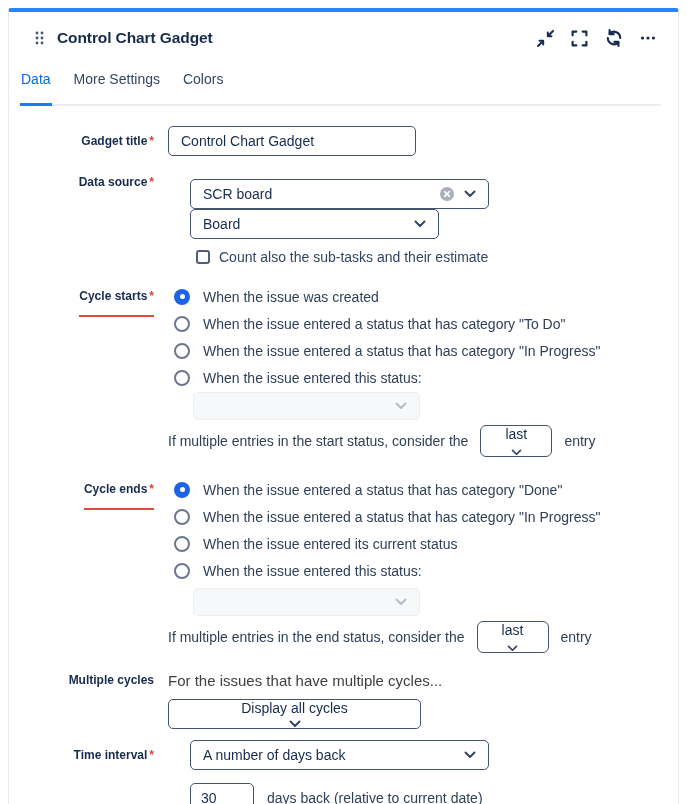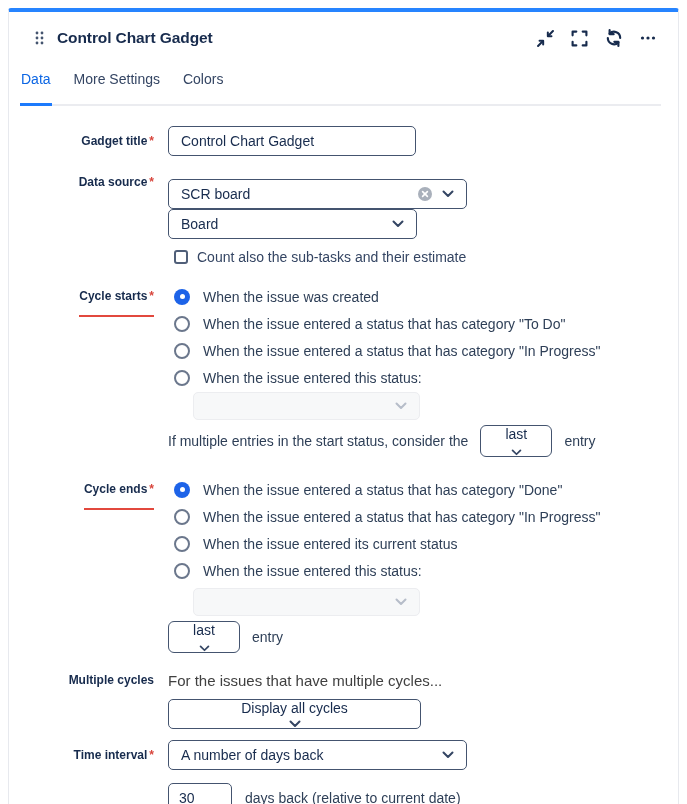--- a/index.html
+++ b/index.html
@@ -53,21 +53,21 @@
     justify-content:flex-end; padding:0 12px; }
   .consider-row { display:flex; align-items:center; gap:12px; margin-top:5px; font-size:14px; color:#2E3F57; }
   .sel-small { width:72px; height:32px; border-radius:6px;flex-direction:column; }
   .hint-text { font-size:15px; color:#404040; line-height:17px; padding-top:2px; }
   .sel-cycles { width:253px; margin-top:10px;flex-direction:column; }
   .sel-interval { width:299px; }
   .days-row { display:flex; align-items:center; gap:13px; margin-top:13px; }
   .days-input { width:64px; height:30px; border:1px solid #44546F; border-radius:5px;
     font-size:14px; color:#172B4D; padding:0 10px; font-family:"Liberation Sans", sans-serif; }
   .days-suffix { font-size:14px; color:#2E3F57; }
-  .mt11 { margin-top:11px; } .mt18 { margin-top:18px; }
+  .mt11 { margin-top:11px;gap:22px; } .mt18 { margin-top:18px; }
   .mt19 { margin-top:19px; } .mt17 { margin-top:17px; }
 </style>
 </head>
 <body>
 
 <div class="card">
 
   <div class="gadget-header">
     <span class="drag-handle">
       <svg width="9" height="14" viewBox="0 0 9 14">
@@ -233,20 +233,21 @@
           <span class="radio-label">When the issue entered this status:</span>
         </div>
         <div class="disabled-select" style="margin-top:4px;">
           <span class="chev">
             <svg width="12" height="8" viewBox="0 0 12 8" fill="none" stroke="#B6BDC9" stroke-width="2" stroke-linecap="round" stroke-linejoin="round">
                 <polyline points="1.5,1.5 6,6 10.5,1.5"></polyline>
               </svg>
           </span>
         </div>
         <div class="consider-row">
+          <span>If multiple entries in the end status, consider the</span>
           <div class="select sel-small">
             <span>last</span>
             <span class="chev">
               <svg width="11" height="7" viewBox="0 0 12 8" fill="none" stroke="#344563" stroke-width="2" stroke-linecap="round" stroke-linejoin="round">
                   <polyline points="1.5,1.5 6,6 10.5,1.5"></polyline>
                 </svg>
             </span>
           </div>
           <span>entry</span>
         </div>

